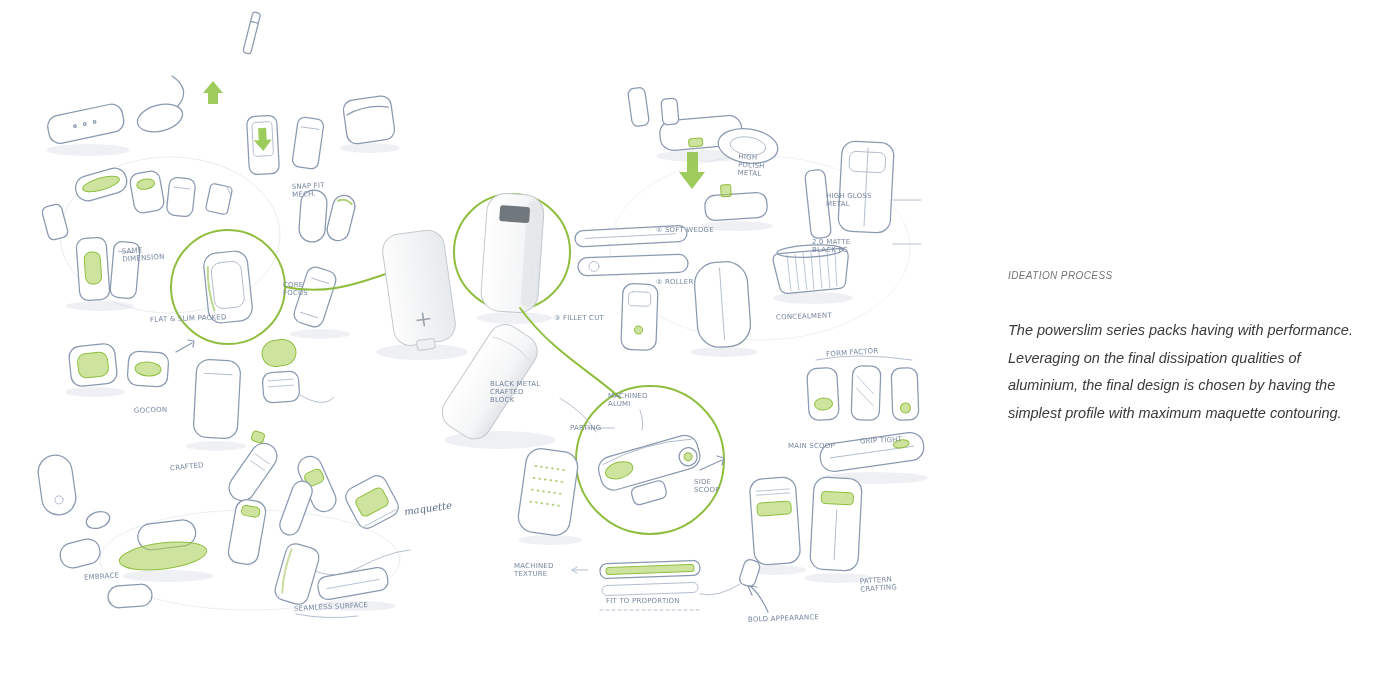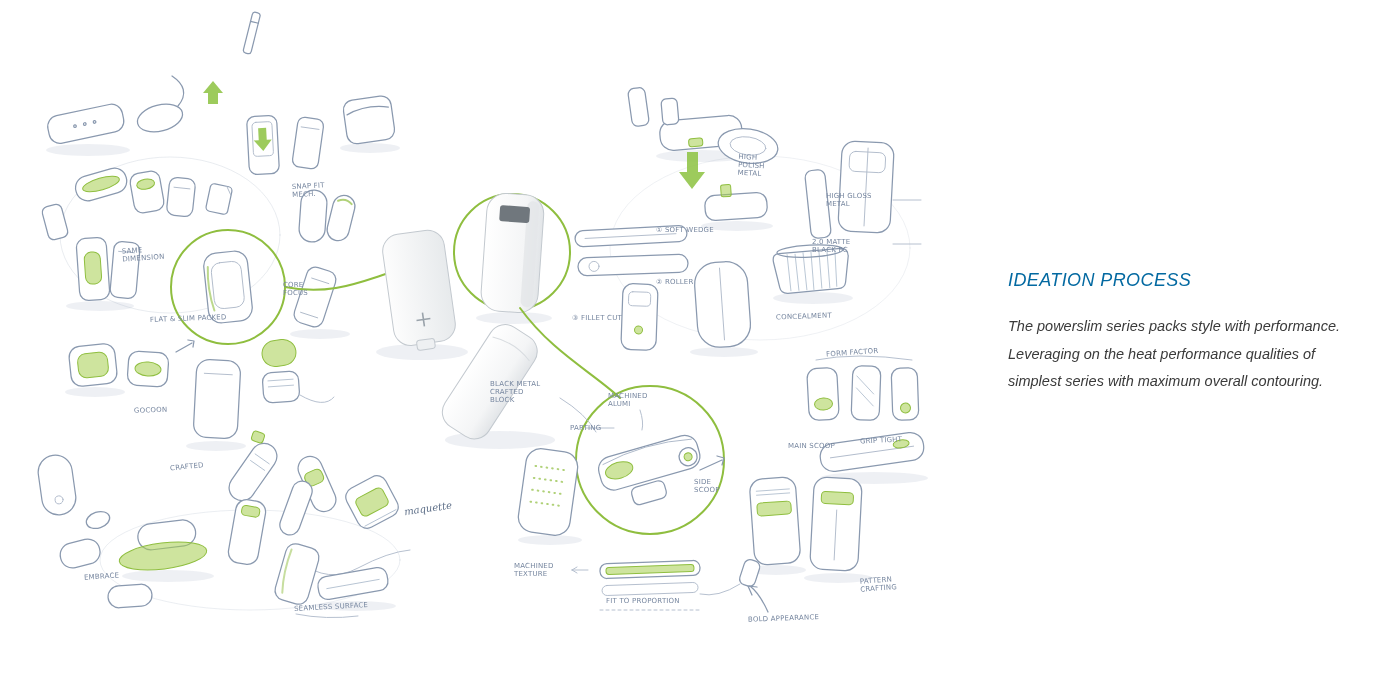--- a/index.html
+++ b/index.html
@@ -20,21 +20,21 @@
   }
   .anno-script{
     text-transform:none;font-style:italic;font-size:10px;color:#5f7089;
     font-family:"DejaVu Serif", serif;letter-spacing:0;
   }
   .text-block{
     position:absolute;left:1008px;top:270px;width:330px;
     font-style:italic;color:#3b3b3b;
   }
   .text-block h2{
-    margin:0 0 22px 0;font-size:18px;font-weight:400;letter-spacing:.4px;color:#0369a1;
+    margin:0 0 36px 0;font-size:10px;font-weight:400;letter-spacing:.4px;color:#737373;
   }
   .text-block .line{
     font-size:14.5px;line-height:27.5px;white-space:nowrap;color:#3a3a3a;
   }
   
   .p  {fill:none;stroke:#8a99af;stroke-width:1.25;stroke-linecap:round;stroke-linejoin:round;}
   .pl {fill:none;stroke:#aeb9c9;stroke-width:.9;stroke-linecap:round;}
   .pf {fill:#ffffff;stroke:#8a99af;stroke-width:1.25;stroke-linejoin:round;}
   .gf {fill:#a6cd4e;fill-opacity:.55;stroke:#8fbe3f;stroke-width:1;}
   .gl {fill:none;stroke:#8fbe3f;stroke-width:2;stroke-linecap:round;}
@@ -405,31 +405,32 @@
       <span class="anno" style="left:490px;top:380px;width:58px">BLACK METAL CRAFTED BLOCK</span>
       <span class="anno" style="left:608px;top:392px;width:48px">MACHINED ALUMI</span>
       <span class="anno" style="left:570px;top:424px;width:44px">PARTING</span>
       <span class="anno" style="left:514px;top:562px;width:52px">MACHINED TEXTURE</span>
       <span class="anno" style="left:606px;top:597px;width:100px">FIT TO PROPORTION</span>
       <span class="anno" style="left:748px;top:614px;width:96px;transform:rotate(-2deg)">BOLD APPEARANCE</span>
       <span class="anno" style="left:826px;top:348px;width:72px;transform:rotate(-4deg)">FORM FACTOR</span>
       <span class="anno" style="left:776px;top:312px;width:84px;transform:rotate(-2deg)">CONCEALMENT</span>
       <span class="anno" style="left:656px;top:226px;width:90px">① SOFT WEDGE</span>
       <span class="anno" style="left:656px;top:278px;width:70px">② ROLLER</span>
-      <span class="anno" style="left:572px;top:314px;width:80px">③ FILLET CUT</span>
+      <span class="anno" style="left:554px;top:314px;width:80px">③ FILLET CUT</span>
       <span class="anno" style="left:738px;top:154px;width:46px;transform:rotate(3deg)">HIGH POLISH METAL</span>
       <span class="anno" style="left:826px;top:192px;width:52px">HIGH GLOSS METAL</span>
       <span class="anno" style="left:812px;top:238px;width:54px">2.0 MATTE BLACK PC</span>
       <span class="anno" style="left:860px;top:436px;width:60px;transform:rotate(-3deg)">GRIP TIGHT</span>
       <span class="anno" style="left:788px;top:442px;width:62px">MAIN SCOOP</span>
       <span class="anno" style="left:694px;top:478px;width:34px">SIDE SCOOP</span>
       <span class="anno" style="left:860px;top:576px;width:48px;transform:rotate(-4deg)">PATTERN CRAFTING</span>
     </div>
   </div>
 
   <div class="text-block">
     <h2>IDEATION PROCESS</h2>
-    <div class="line">The powerslim series packs style with performance.</div>
-    <div class="line">Leveraging on the heat performance qualities of</div>
-    <div class="line">simplest series with maximum overall contouring.</div>
+    <div class="line">The powerslim series packs having with performance.</div>
+    <div class="line">Leveraging on the final dissipation qualities of</div>
+    <div class="line">aluminium, the final design is chosen by having the</div>
+    <div class="line">simplest profile with maximum maquette contouring.</div>
   </div>
 
 </div>
 
 </body></html>

